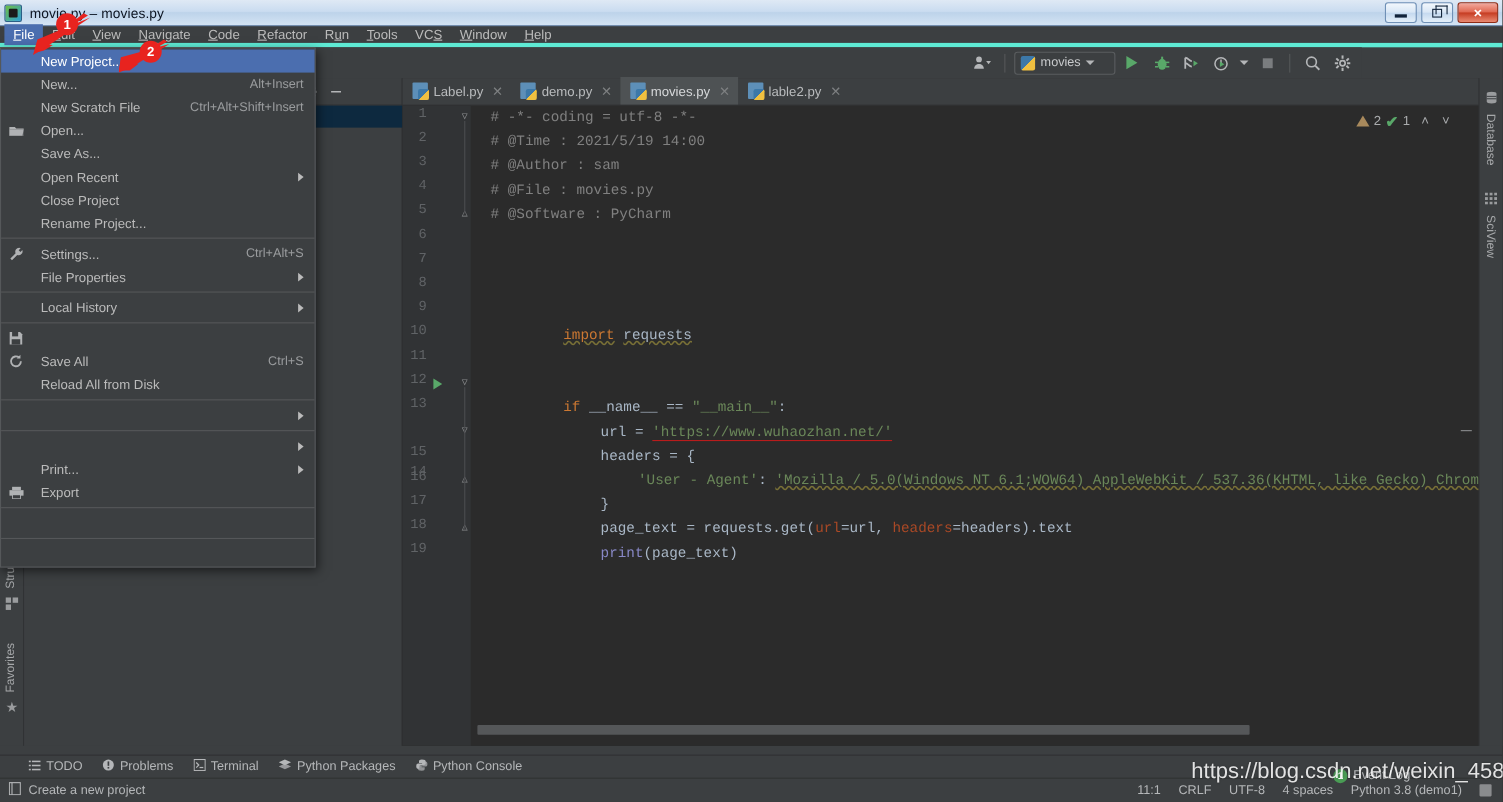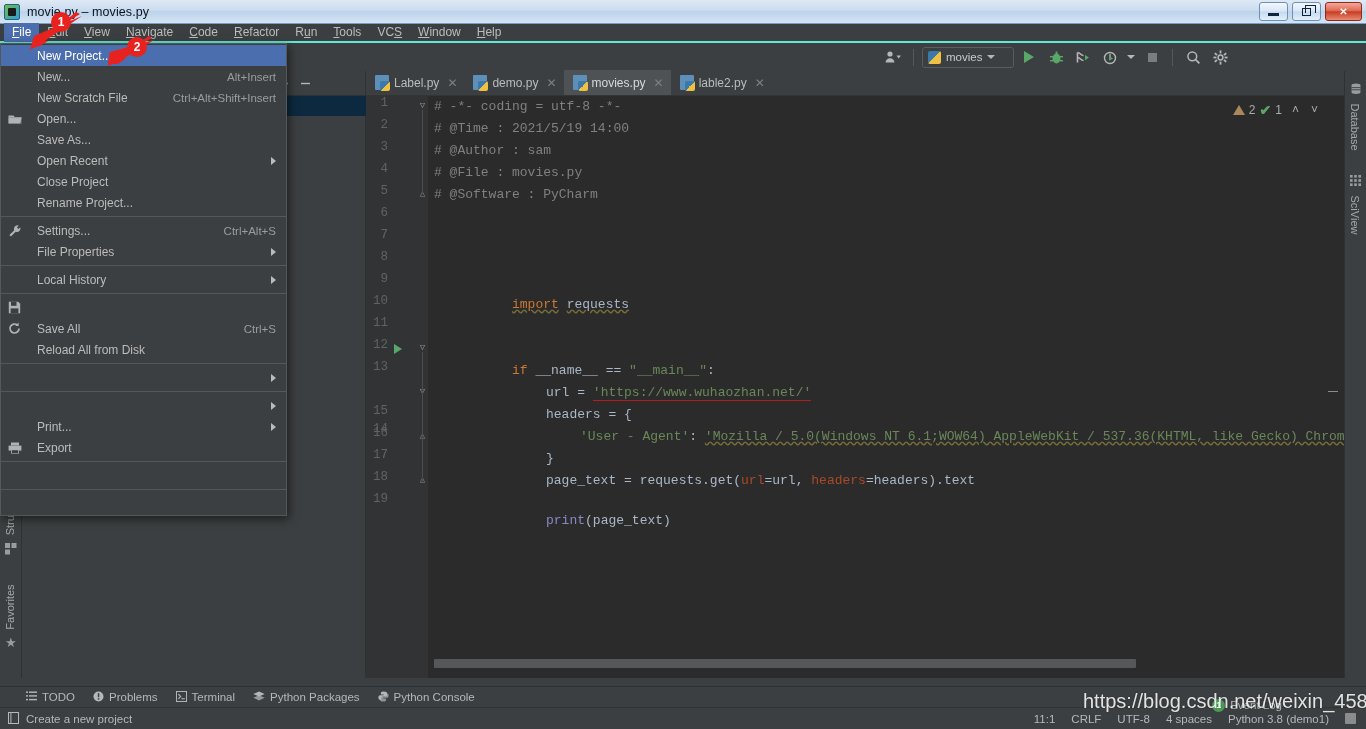--- a/index.html
+++ b/index.html
@@ -46,21 +46,21 @@
   .win-btn .max-glyph{ display:block; width:9px; height:8px; border:1.5px solid #12243b; position:relative; }
   .win-btn .max-glyph:before{
     content:""; position:absolute; left:2px; top:-4px; width:9px; height:7px;
     border:1.5px solid #12243b; border-bottom:none;
   }
 
   
   .menubar{
     position:absolute; left:0; top:24px; width:1366px; height:19px;
     background:#3c3f41; display:flex; align-items:center; padding-left:4px;
-    border-bottom:2px solid #5eead4;
+    border-bottom:4px solid #5eead4;
   }
   .menu-item{
     padding:2px 8px; font-size:12px; color:#bbbbbb; height:19px; line-height:15px;
     white-space:nowrap; cursor:default;
   }
   .menu-item.active{ background:#4b6eaf; color:#ffffff; }
   .menu-item u{ text-decoration:underline; }
 
   
   .toolbar{
@@ -164,21 +164,21 @@
     border-top:5px solid transparent;border-bottom:5px solid transparent;border-left:8px solid #59a869;
   }
   .fold-line{ position:absolute; left:56px; width:1px; background:#4b4d4f; }
 
   .code{
     position:absolute; left:62px; top:0; width:916px; height:582px;
     font-family:"Liberation Mono", monospace; font-size:13px; line-height:22px;
     color:#a9b7c6; white-space:pre; overflow:hidden;
   }
   .code .row{ position:absolute; left:6px; height:22px; line-height:22px; }
-  .cmt{ color:#808080; }
+  .cmt{ color:#808080;margin-left:12px; }
   .kw{ color:#cc7832; }
   .str{ color:#6a8759; }
   .builtin{ color:#8888c6; }
   .param{ color:#aa4926; }
   .plain{ color:#a9b7c6; }
   .wavy{ text-decoration:underline; text-decoration-style:wavy; text-decoration-color:#7a7136; }
   .ul-link{ border-bottom:1px solid #b91c1c; }
 
   .editor-hscroll-track{
     position:absolute; left:62px; bottom:10px; width:902px; height:9px;
@@ -541,21 +541,21 @@
         </div>
 
         <div class="row" style="top:330px; left:40px;">
           <span class="plain">}</span>
         </div>
 
         <div class="row" style="top:352px; left:40px;">
           <span class="plain">page_text</span><span class="plain"> = </span><span class="plain">requests.get(</span><span class="param">url</span><span class="plain">=url, </span><span class="param">headers</span><span class="plain">=headers</span><span class="plain">).text</span>
         </div>
 
-        <div class="row" style="top:392px; left:40px;text-align:center;">
+        <div class="row" style="top:374px; left:40px;text-align:center;">
           <span class="builtin">print</span><span class="plain">(page_text)</span>
         </div>
       </div>
 
       <div class="fold-dash"></div>
       <div class="editor-hscroll-track"></div>
       <div class="editor-hscroll-thumb"></div>
     </div>
   </div>
 

